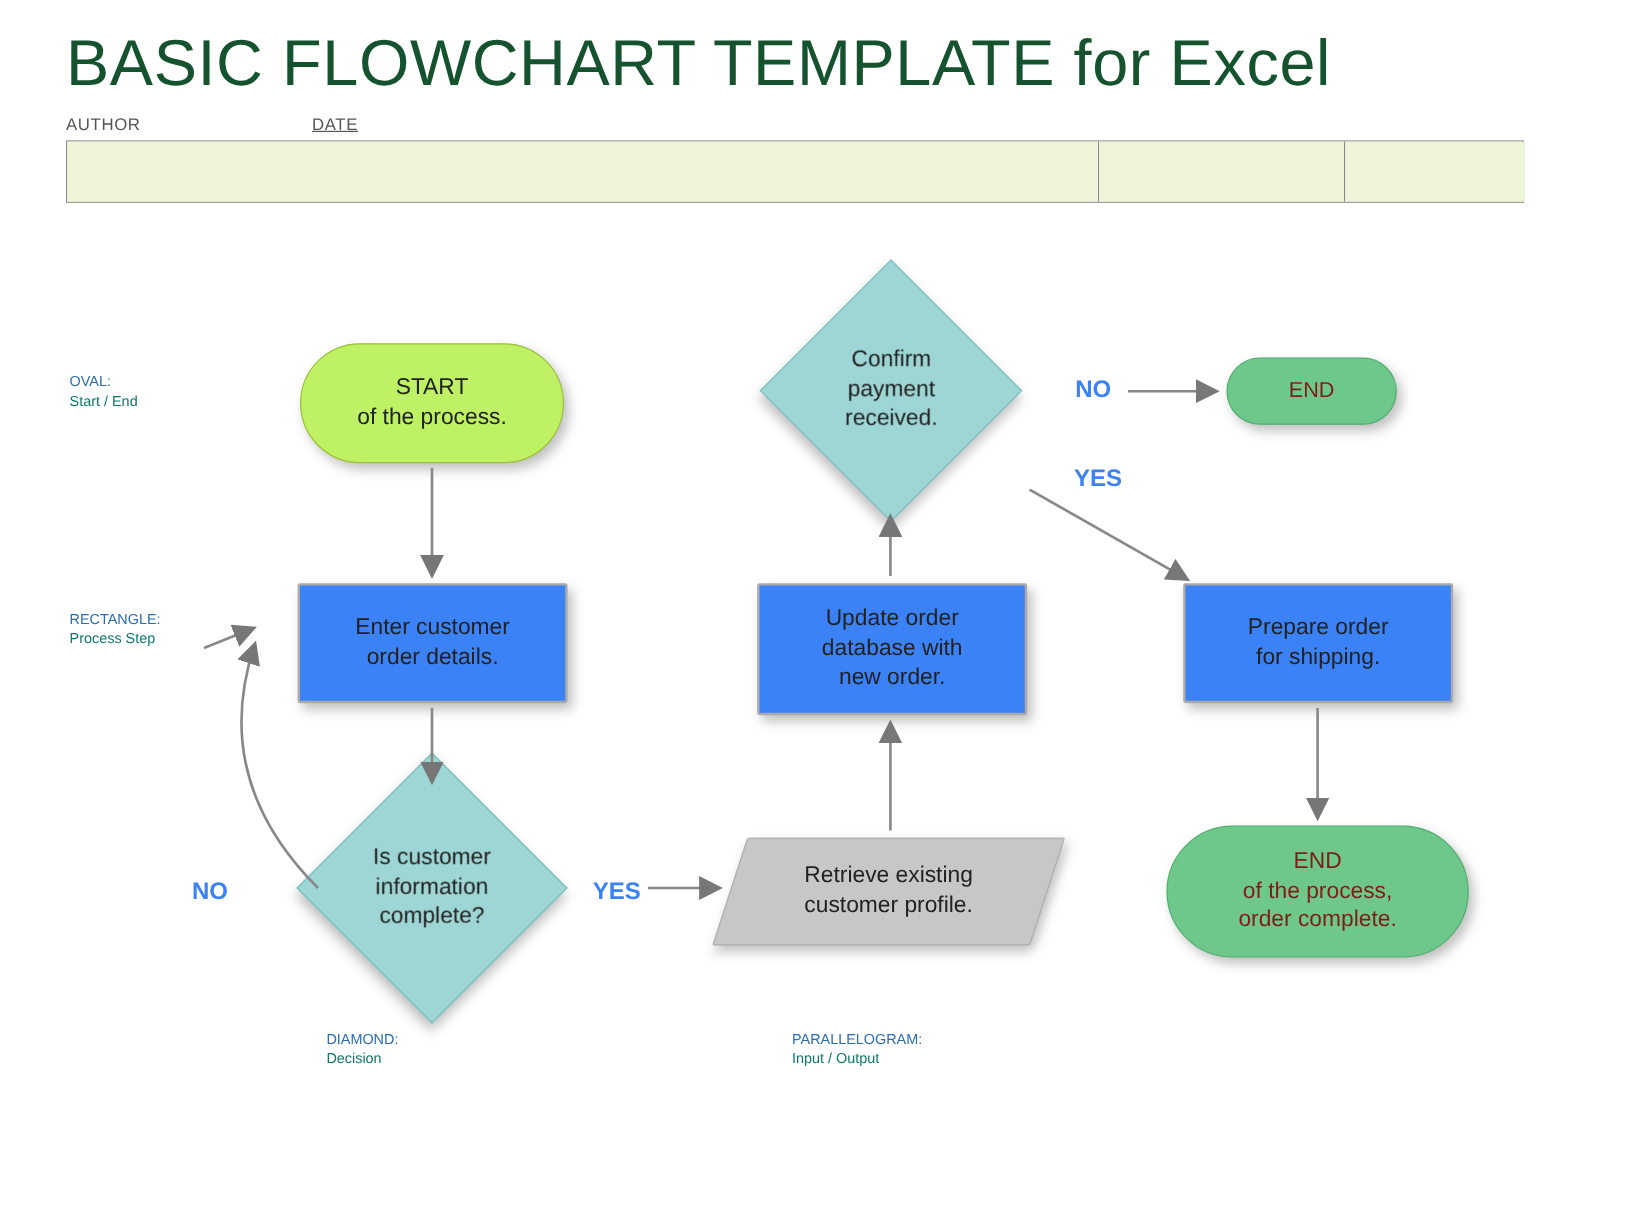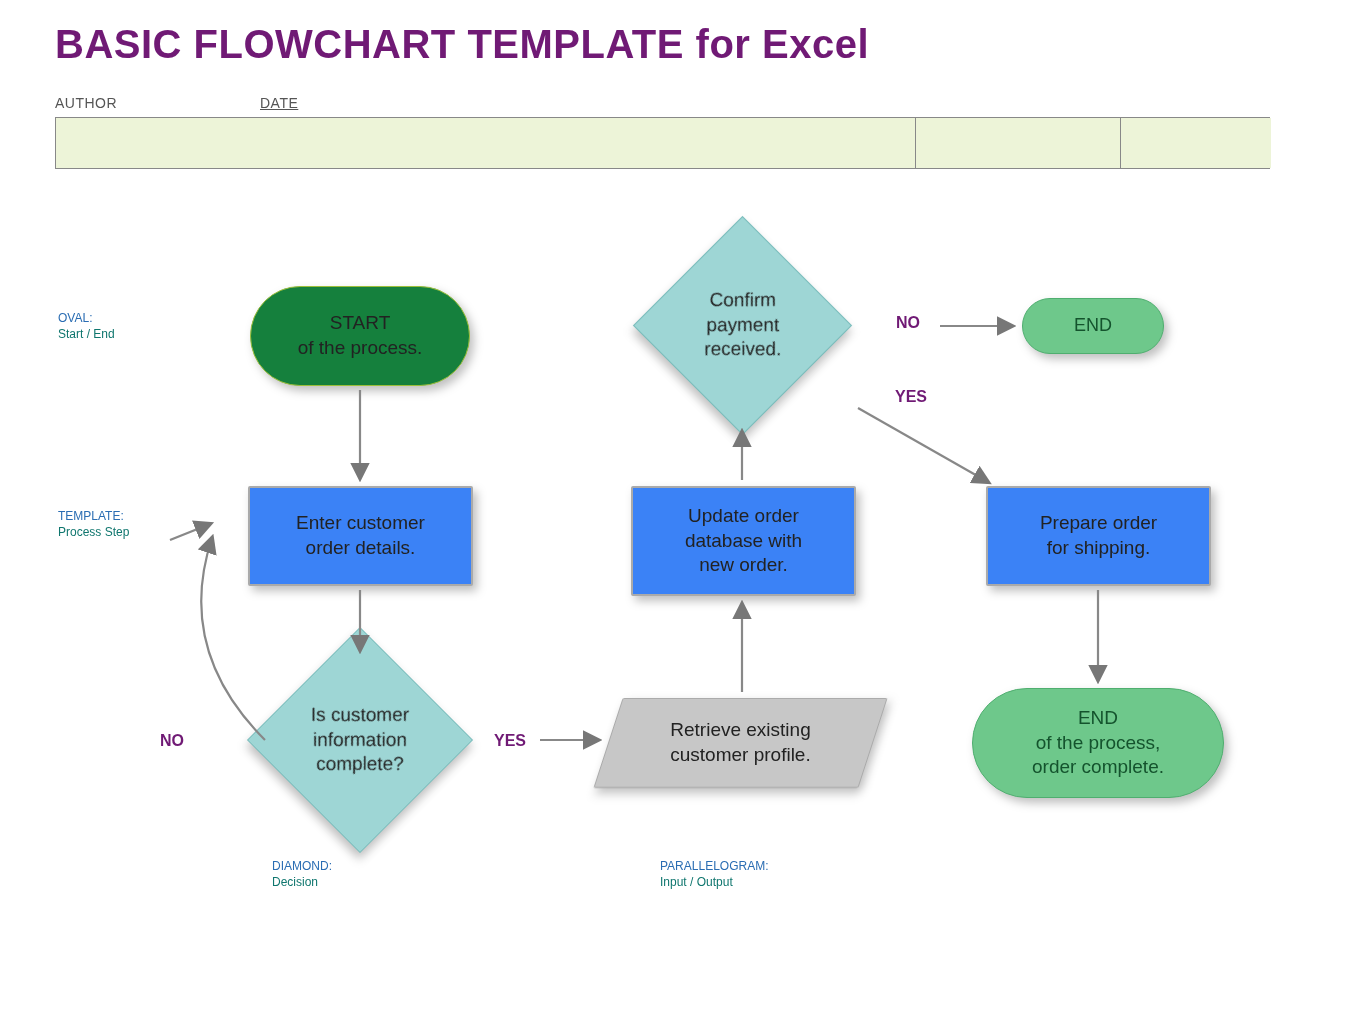--- a/index.html
+++ b/index.html
@@ -8,23 +8,23 @@
     background: #fff;
     width: 1360px;
     height: 1010px;
     position: relative;
     overflow: hidden;
   }
   .title {
     position: absolute;
     left: 55px;
     top: 22px;
-    font-size: 40px;
-    font-weight: 700;
-    color: #701a75;
+    font-size: 54px;
+    font-weight: 400;
+    color: #14532d;
     letter-spacing: 0.5px;
   }
   .header-row {
     position: absolute;
     left: 55px;
     top: 95px;
     width: 1215px;
   }
   .header-labels {
     display: flex;
@@ -68,22 +68,22 @@
     justify-content: center;
     text-align: center;
     font-size: 19px;
     color: #222;
     line-height: 1.3;
     filter: drop-shadow(4px 5px 5px rgba(0,0,0,0.25));
   }
   .oval {
     border-radius: 999px;
   }
-  .start-oval { background: #15803d; border: 1px solid #9cbf3a; }
-  .end-oval   { background: #6ec88b; border: 1px solid #4fae6f; color:#14532d;align-items:center; }
+  .start-oval { background: #bef264; border: 1px solid #9cbf3a; }
+  .end-oval   { background: #6ec88b; border: 1px solid #4fae6f; color:#7f1d1d;align-items:center; }
   .rect {
     background: #3b82f6;
     border: 2px solid #aaa;
     border-radius: 2px;
   }
   .diamond {
     background: #9ed6d5;
     border: 1px solid #78bcbb;
     transform: rotate(45deg);
   }
@@ -104,23 +104,23 @@
     filter: drop-shadow(4px 5px 5px rgba(0,0,0,0.25));
   }
   .para-text {
     position:absolute; inset:0;
     display:flex; align-items:center; justify-content:center;
     text-align:center; font-size:19px; color:#222; line-height:1.3;
   }
 
   .edge-label {
     position: absolute;
-    font-size: 16px;
+    font-size: 20px;
     font-weight: 700;
-    color: #701a75;
+    color: #3b82f6;
   }
 
   svg.arrows {
     position: absolute;
     left: 0; top: 0;
     width: 1360px; height: 1010px;
     pointer-events: none;
   }
 </style>
 </head>
@@ -138,21 +138,21 @@
     <div class="cell c-author"></div>
     <div class="cell c-date"></div>
   </div>
 </div>
 
 <div class="legend" style="left:58px; top:310px;">
   <span class="lg-title">OVAL:</span>
   <span class="lg-sub">Start / End</span>
 </div>
 <div class="legend" style="left:58px; top:508px;">
-  <span class="lg-title">TEMPLATE:</span>
+  <span class="lg-title">RECTANGLE:</span>
   <span class="lg-sub">Process Step</span>
 </div>
 <div class="legend" style="left:272px; top:858px;">
   <span class="lg-title">DIAMOND:</span>
   <span class="lg-sub">Decision</span>
 </div>
 <div class="legend" style="left:660px; top:858px;">
   <span class="lg-title">PARALLELOGRAM:</span>
   <span class="lg-sub">Input / Output</span>
 </div>

